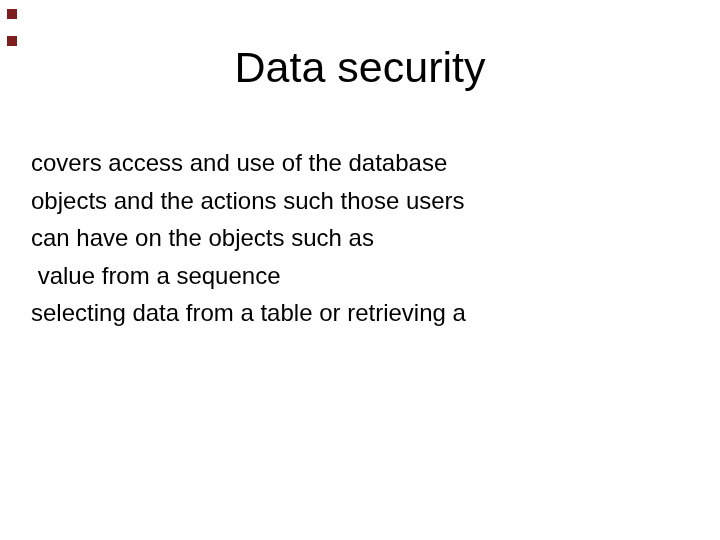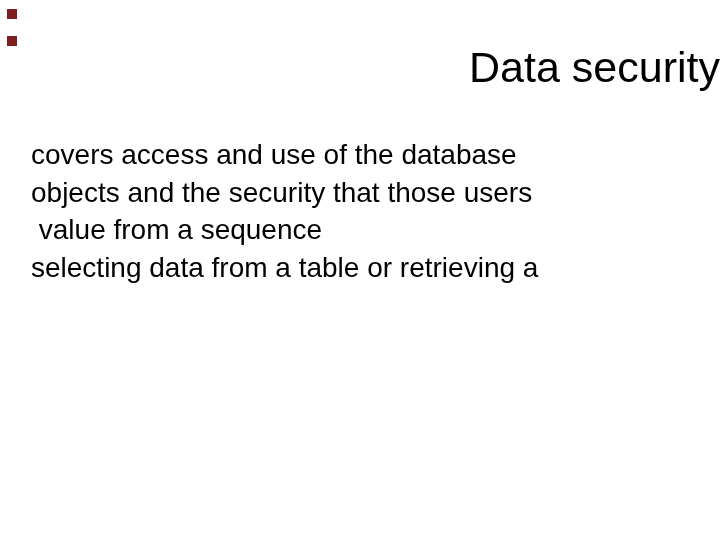--- a/index.html
+++ b/index.html
@@ -22,50 +22,51 @@
     height: 10px;
     background: #7d1f1f;
   }
   .marker-top { left: 7px; top: 9px; }
   .marker-bottom { left: 7px; top: 36px; }
   .slide-title {
     position: absolute;
     top: 42px;
     left: 0;
     width: 100%;
-    text-align: right;
+    text-align: center;
     font-size: 43px;
     line-height: 50px;
     font-weight: 400;
     letter-spacing: 0px;
     white-space: pre;
   }
   .slide-body {
     position: absolute;
     left: 31px;
-    top: 136px;
+    top: 144px;
     width: 660px;
-    font-size: 28px;
+    font-size: 24px;
     line-height: 37.6px;
     font-weight: 400;
   }
   .body-line {
     white-space: pre;
   }
 </style>
 </head>
 <body>
 
 <div class="slide">
 
   <span class="marker marker-top"></span>
   <span class="marker marker-bottom"></span>
 
   <div class="slide-title">Data security</div>
 
   <div class="slide-body">
     <div class="body-line">covers access and use of the database</div>
-    <div class="body-line">objects and the security that those users</div>
+    <div class="body-line">objects and the actions such those users</div>
+    <div class="body-line">can have on the objects such as</div>
     <div class="body-line">&nbsp;value from a sequence</div>
     <div class="body-line">selecting data from a table or retrieving a</div>
   </div>
 
 </div>
 
 </body></html>

